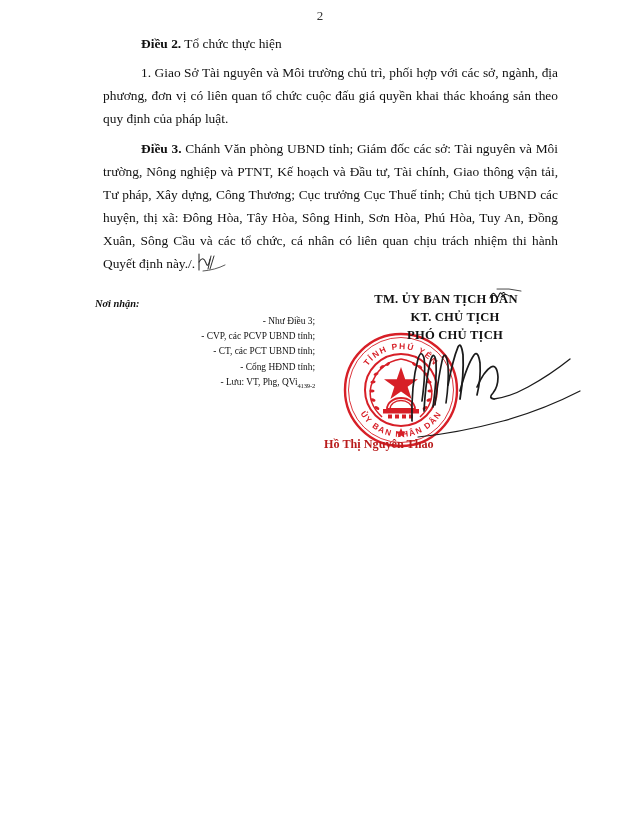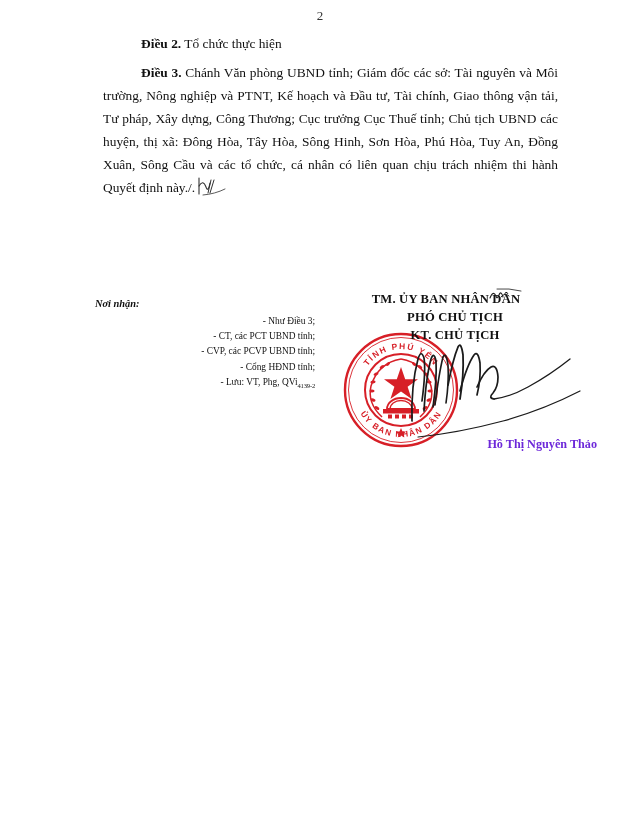--- a/index.html
+++ b/index.html
@@ -134,72 +134,75 @@
     top: 325px;
     width: 185px;
     height: 125px;
     z-index: 5;
     pointer-events: none;
   }
 
   
   .signer-name {
     position: absolute;
-    left: 347px;
+    left: 324px;
     top: 437px;
     width: 250px;
-    text-align: right;
+    text-align: left;
     font-weight: bold;
     font-size: 12.2px;
-    color: #6d28d9;
+    color: #b91c1c;
     z-index: 6;
   }
 </style>
 </head>
 <body>
 
 <div class="page">
 
   <div class="page-number">2</div>
 
   <div class="body-block">
 
     <p class="para heading-para">
       <span class="indent"></span><b>Điều 2.</b><span> Tổ chức thực hiện</span>
     </p>
 
+    <p class="para">
+      <span class="indent"></span><span>1. Giao Sở Tài nguyên và Môi trường chủ trì, phối hợp với các sở, ngành, địa phương, đơn vị có liên quan tổ chức cuộc đấu giá quyền khai thác khoáng sản theo quy định của pháp luật.</span>
+    </p>
 
 
     <p class="para tight">
       <span class="indent"></span><b>Điều 3.</b><span> Chánh Văn phòng UBND tỉnh; Giám đốc các sở: Tài nguyên và Môi trường, Nông nghiệp và PTNT, Kế hoạch và Đầu tư, Tài chính, Giao thông vận tải, Tư pháp, Xây dựng, Công Thương; Cục trưởng Cục Thuế tỉnh; Chủ tịch UBND các huyện, thị xã: Đông Hòa, Tây Hòa, Sông Hinh, Sơn Hòa, Phú Hòa, Tuy An, Đồng Xuân, Sông Cầu và các tổ chức, cá nhân có liên quan chịu trách nhiệm thi hành Quyết định này./.</span><span class="inline-initial">
         <svg width="42" height="22" viewBox="0 0 42 22">
           <path d="M4 2 L4 18" stroke="#303030" stroke-width="1.1" fill="none" stroke-linecap="round"></path>
           <path d="M4 10 Q8 3 11 11 Q13 17 15 7" stroke="#303030" stroke-width="1.1" fill="none" stroke-linecap="round"></path>
           <path d="M16 4 L13 17" stroke="#303030" stroke-width="1" fill="none" stroke-linecap="round"></path>
           <path d="M19 4 L15 17" stroke="#303030" stroke-width="1" fill="none" stroke-linecap="round"></path>
           <path d="M8 19 Q20 18 30 13" stroke="#303030" stroke-width="0.8" fill="none" stroke-linecap="round"></path>
         </svg>
       </span>
     </p>
 
   </div>
 
   <div class="recipients">
     <div class="rc-title">Nơi nhận:</div>
     <div class="rc-item">- Như Điều 3;</div>
+    <div class="rc-item">- CVP, các PCVP UBND tỉnh;</div>
     <div class="rc-item">- CT, các PCT UBND tỉnh;</div>
-    <div class="rc-item">- CVP, các PCVP UBND tỉnh;</div>
     <div class="rc-item">- Cổng HĐND tỉnh;</div>
     <div class="rc-item"><span>- Lưu: VT, Phg, QVi</span><span class="rc-sub">4139-2</span></div>
   </div>
 
   <div class="signblock">
-    <div class="sb-line l1">TM. ỦY BAN NHÂN DÂN</div>
+    <div class="sb-line l1">TM. ỦY BAN TỊCH DÂN</div>
+    <div class="sb-line">KT. CHỦ TỊCH</div>
     <div class="sb-line">PHÓ CHỦ TỊCH</div>
-    <div class="sb-line">KT. CHỦ TỊCH</div>
   </div>
 
   <div class="mark-nhandan">
     <svg width="46" height="22" viewBox="0 0 46 22">
       <path d="M3 12 Q6 4 9 10 Q10 14 12 9 Q14 4 16 11" stroke="#1b1b1b" stroke-width="1.1" fill="none" stroke-linecap="round"></path>
       <path d="M14 11 Q18 6 22 10" stroke="#1b1b1b" stroke-width="1" fill="none" stroke-linecap="round"></path>
       <path d="M10 3 Q22 2 34 5" stroke="#1b1b1b" stroke-width="0.8" fill="none" stroke-linecap="round"></path>
     </svg>
   </div>
 

